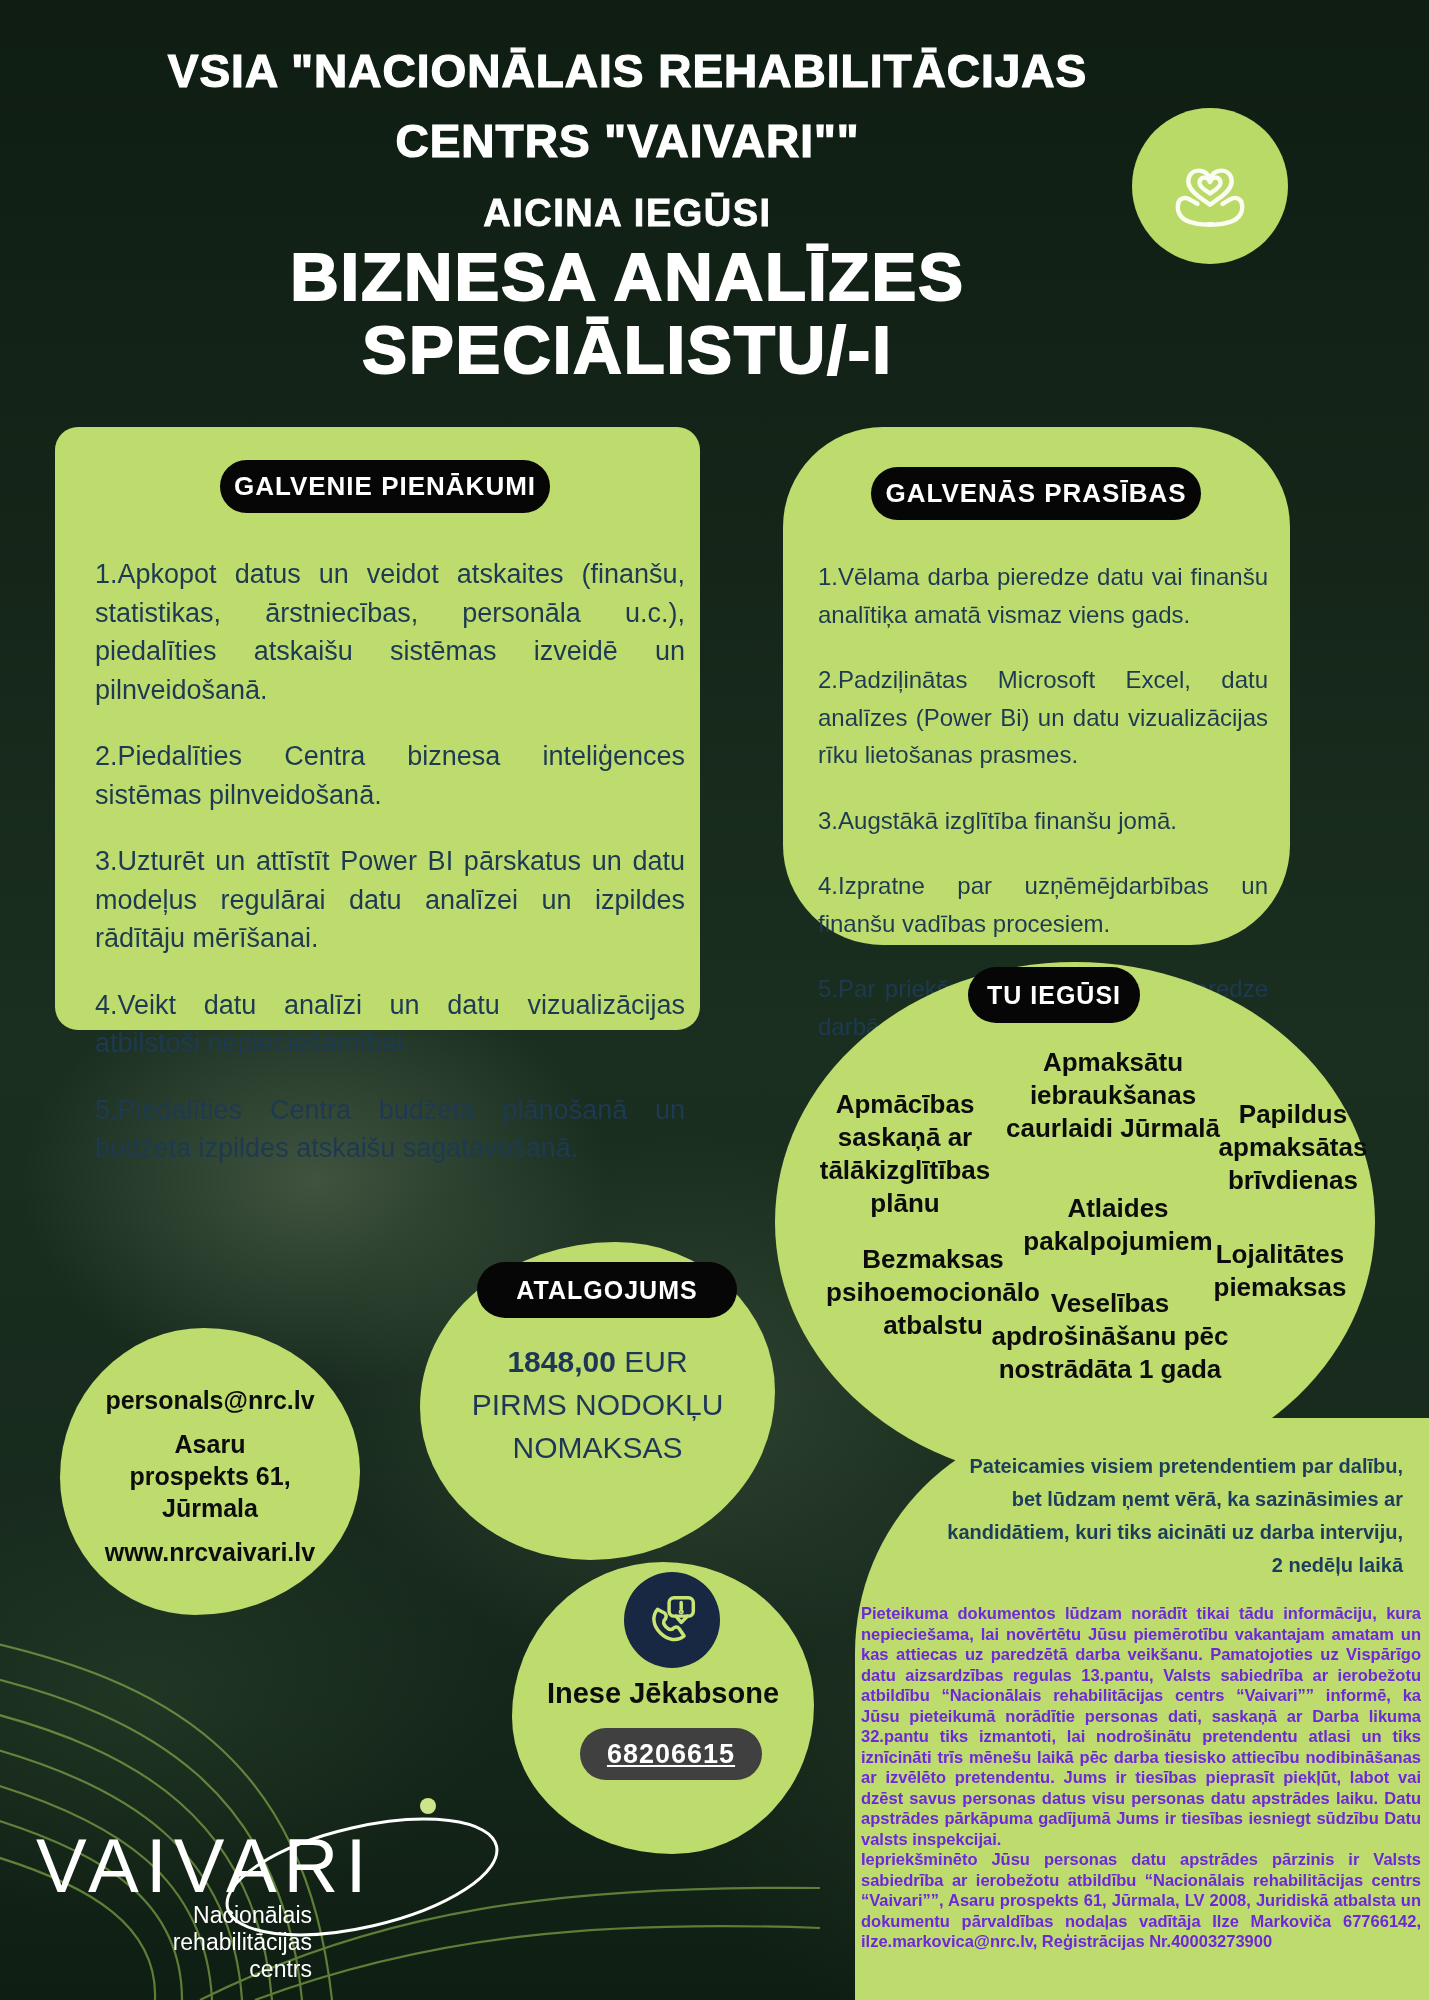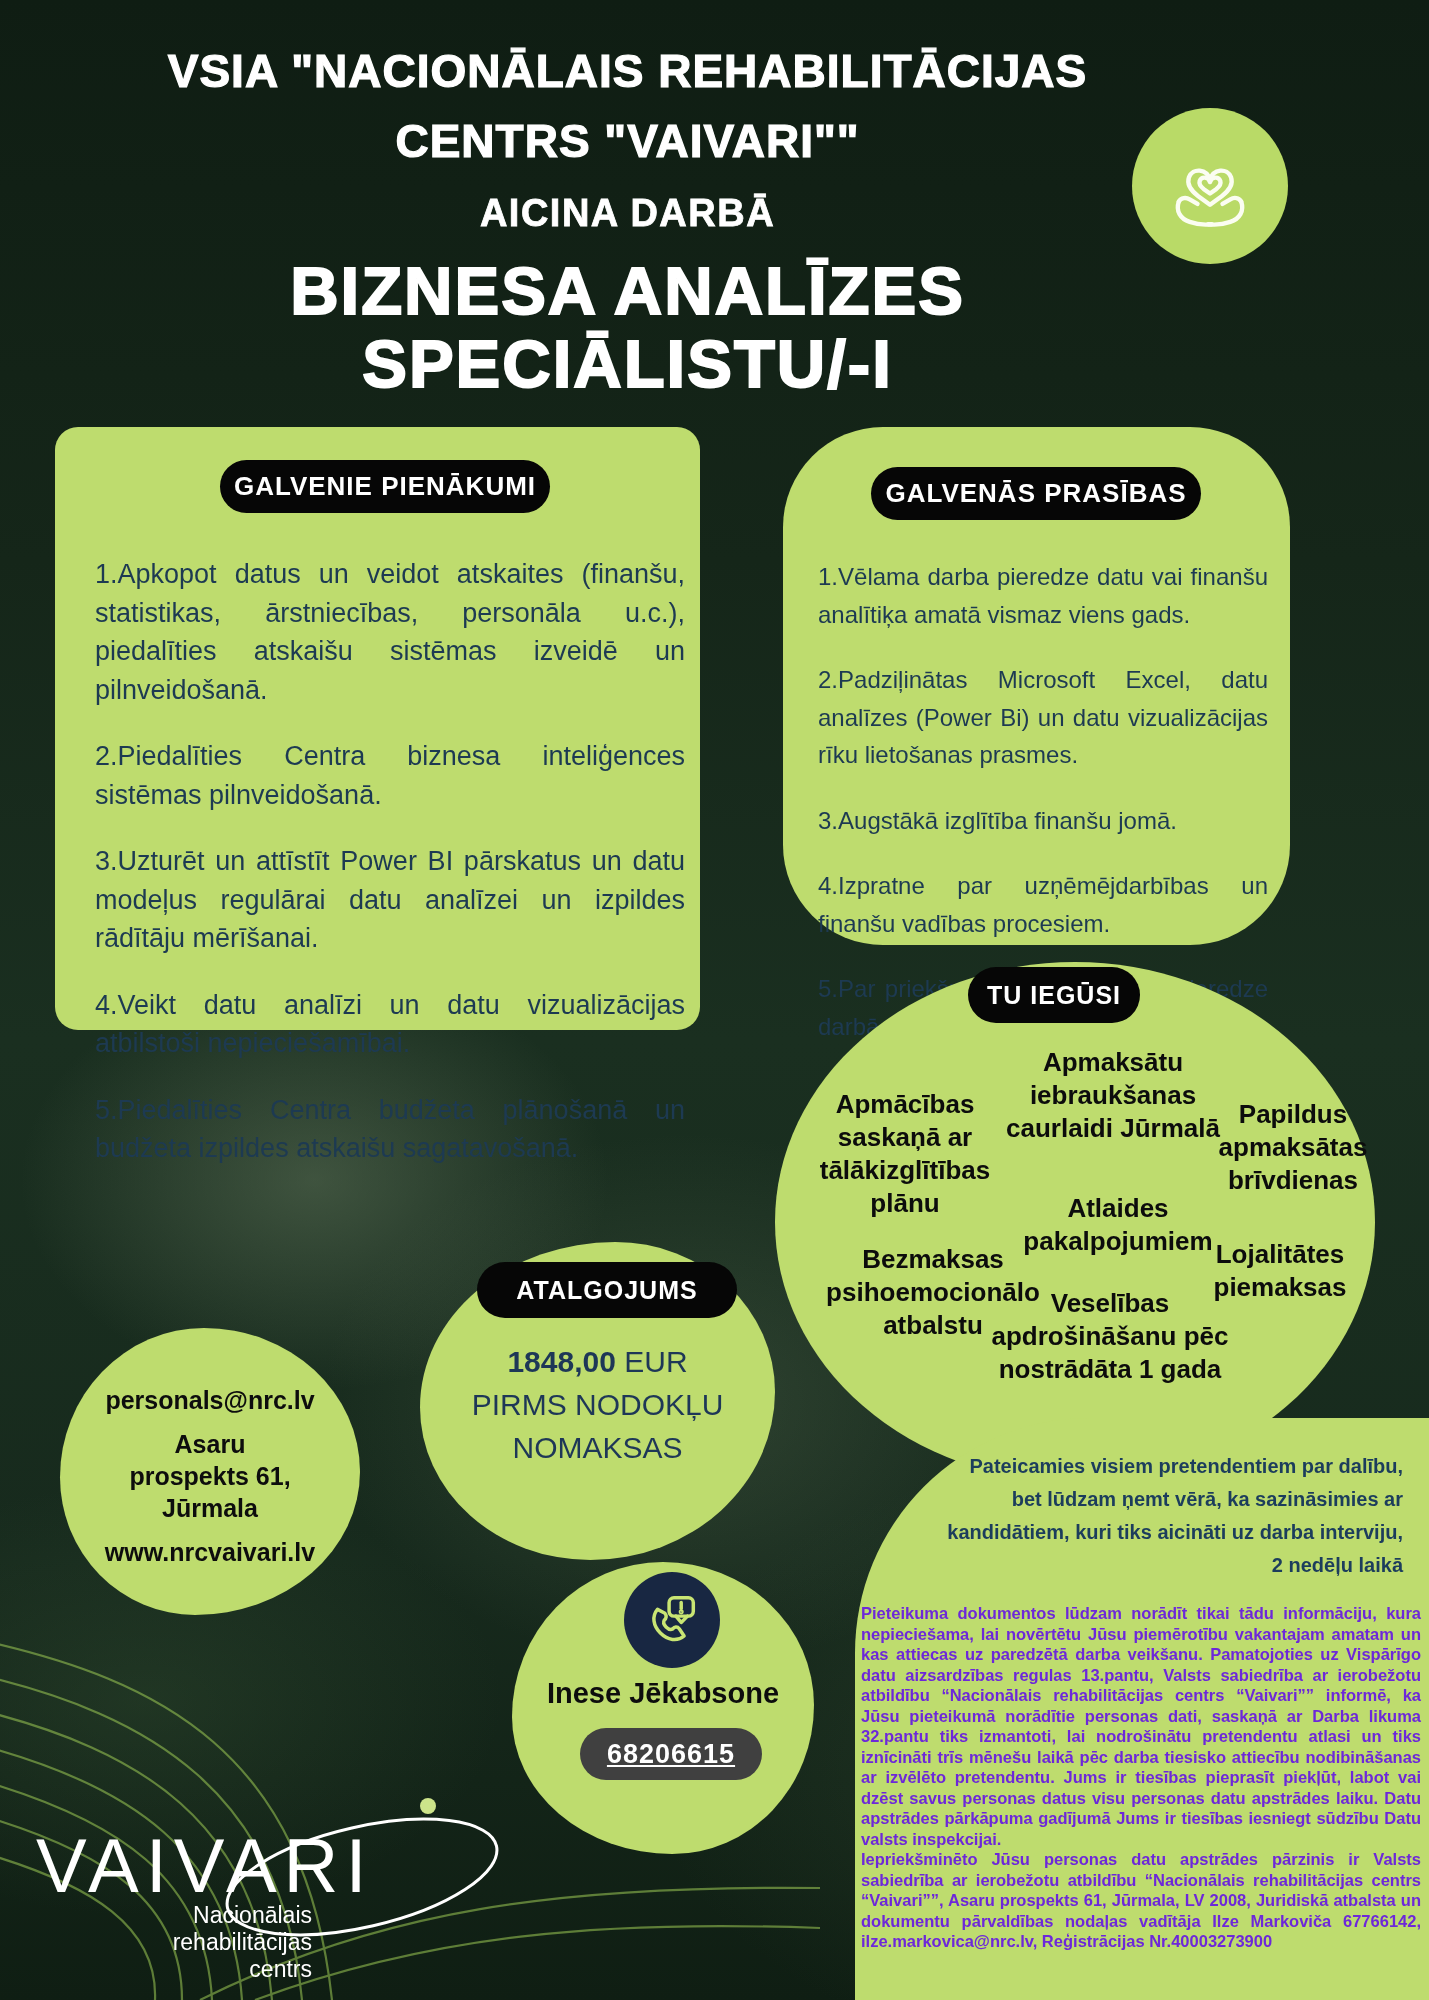--- a/index.html
+++ b/index.html
@@ -12,21 +12,21 @@
       radial-gradient(ellipse 650px 420px at 78% 88%, rgba(70,95,65,0.28), transparent 72%),
       radial-gradient(ellipse 500px 300px at 10% 85%, rgba(60,90,58,0.30), transparent 72%),
       linear-gradient(180deg,#0f1d13 0%,#152619 28%,#1a2f20 52%,#172a1d 78%,#0f1e13 100%);
   }
   
   .title-block{position:absolute;left:25px;top:40px;width:1205px;text-align:center;color:#fff;}
   .t1{font-size:46px;font-weight:700;letter-spacing:1px;line-height:62px;-webkit-text-stroke:1.2px #fff;}
   .t2{font-size:46px;font-weight:700;letter-spacing:1px;line-height:62px;margin-top:8px;-webkit-text-stroke:1.2px #fff;}
   .t3{font-size:38px;font-weight:700;letter-spacing:1.5px;line-height:50px;margin-top:16px;-webkit-text-stroke:0.8px #fff;}
   .role{font-size:67px;font-weight:700;letter-spacing:2px;line-height:73px;-webkit-text-stroke:2px #fff;}
-  .role.first{margin-top:16px;}
+  .role.first{margin-top:2px;}
   
   .hands-badge{position:absolute;left:1132px;top:108px;width:156px;height:156px;border-radius:50%;
     background:#b9da67;display:flex;align-items:center;justify-content:center;}
   
   .blob{position:absolute;background:#bedc6e;}
   .duties-blob{left:55px;top:427px;width:645px;height:603px;border-radius:23px;}
   .req-blob{left:783px;top:427px;width:507px;height:518px;border-radius:100px;}
   .pill{position:absolute;background:#060606;color:#fff;font-weight:700;letter-spacing:1px;
     border-radius:44px;display:flex;align-items:center;justify-content:center;white-space:nowrap;}
   .duties-pill{left:165px;top:33px;width:330px;height:53px;font-size:26px;}
@@ -105,21 +105,21 @@
       <path d="M-20 325 C 106 362 182 412 182 510"></path>
       <path d="M-20 362 C 95 395 158 438 155 510"></path>
       <path d="M200 510 C 380 420 560 395 820 398"></path>
       <path d="M255 510 C 430 445 600 430 820 438"></path>
     </g>
   </svg>
 
   <header class="title-block">
     <div class="t1">VSIA "NACIONĀLAIS REHABILITĀCIJAS</div>
     <div class="t2">CENTRS "VAIVARI""</div>
-    <div class="t3">AICINA DARBĀ</div>
+    <div class="t3">AICINA IEGŪSI</div>
     <div class="role first">BIZNESA ANALĪZES</div>
     <div class="role">SPECIĀLISTU/-I</div>
   </header>
 
   <div class="hands-badge">
     <svg width="100" height="100" viewBox="0 0 64 64" fill="none" stroke="#fbfdf2" stroke-width="2.8" stroke-linecap="round" stroke-linejoin="round">
       <path d="M32 28 C 30 21 21 20 18.5 26.5 C 16.8 31.5 20.5 35.5 24.5 38.5 L 32 44 L 39.5 38.5 C 43.5 35.5 47.2 31.5 45.5 26.5 C 43 20 34 21 32 28 Z"></path>
       <path d="M32 29.5 C 31 26 26.5 25.6 25.4 28.8 C 24.7 31 26.4 32.8 28.3 34.2 L 32 36.8 L 35.7 34.2 C 37.6 32.8 39.3 31 38.6 28.8 C 37.5 25.6 33 26 32 29.5 Z"></path>
       <path d="M12 42 C 10 48 13 53 19 55 C 24 56.7 29 57 33 56.5"></path>
       <path d="M12 42 C 13.5 39.5 16.5 39 19 40.5 L 24 43.5"></path>

